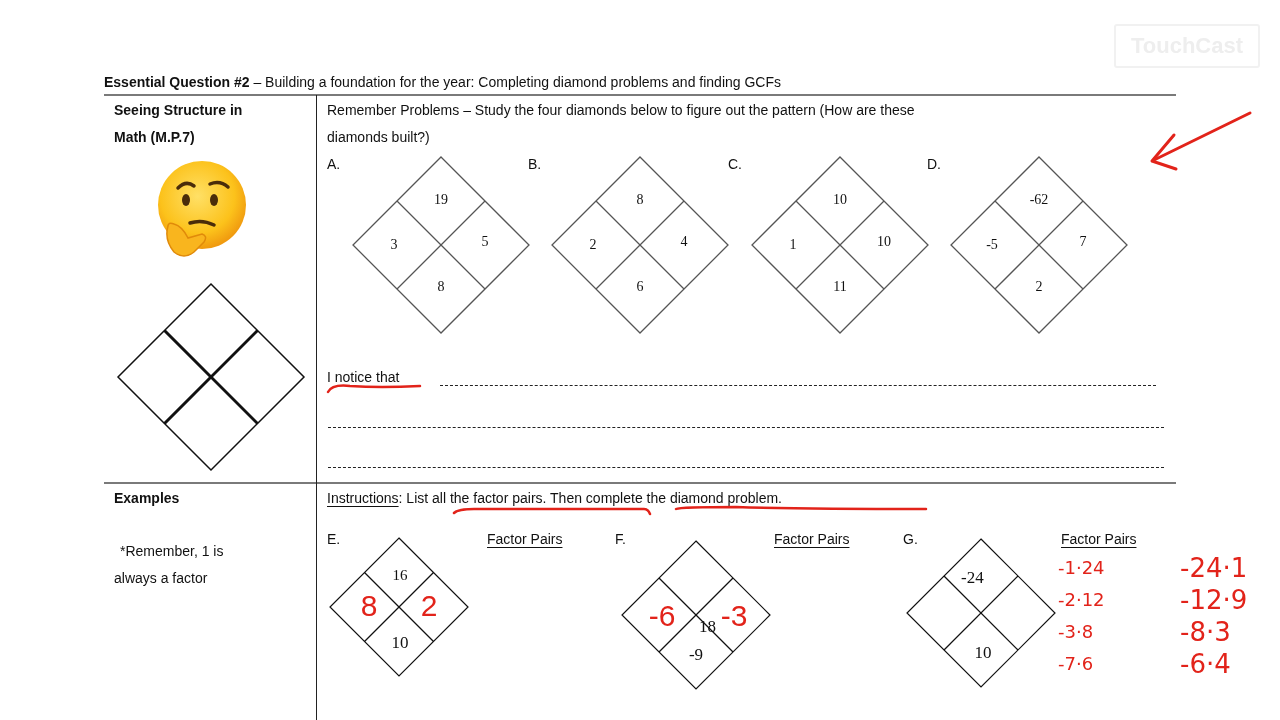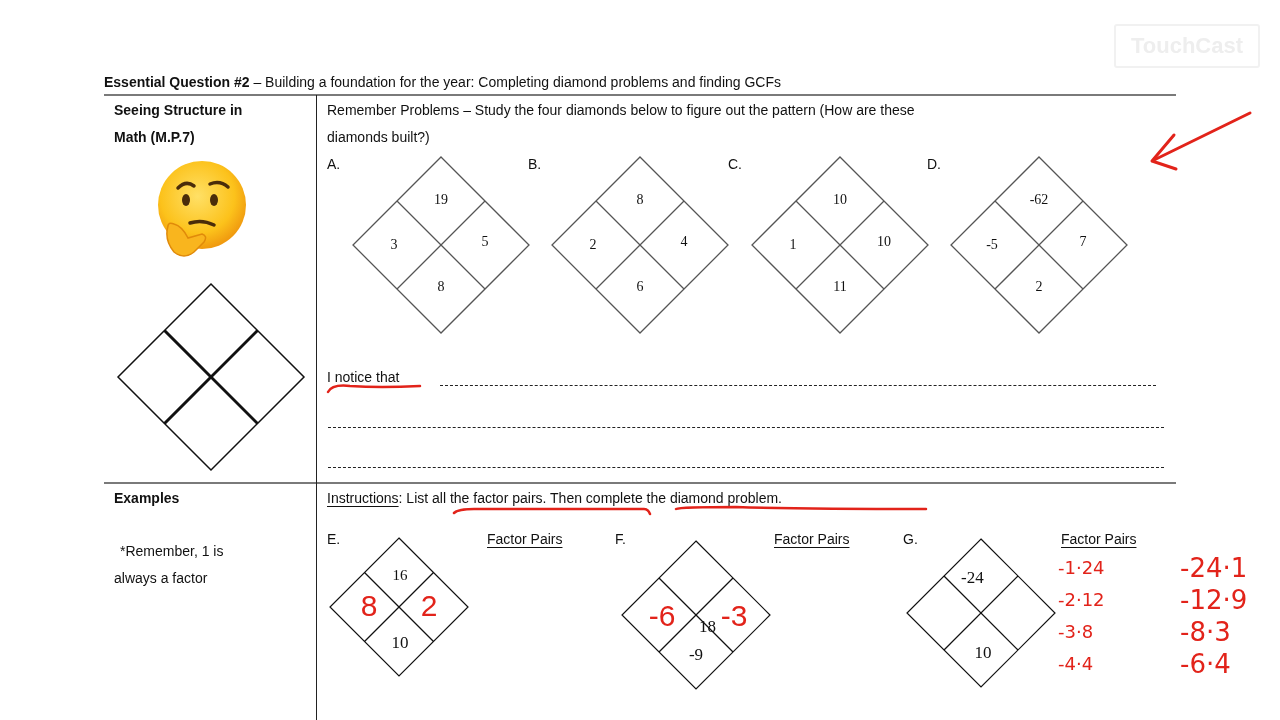--- a/index.html
+++ b/index.html
@@ -168,20 +168,20 @@
 
 <div class="abs txt serif" style="left:961px; top:565px; width:44px; font-size:17px;">-24</div>
 <div class="abs txt serif" style="left:961px; top:640px; width:44px; text-align:center; font-size:17px;">10</div>
 <div class="abs" style="left:932px; top:596px; width:30px; height:24px;"></div>
 <div class="abs" style="left:1004px; top:596px; width:30px; height:24px;"></div>
 
 <div class="abs red" style="left:1058px; top:552px; font-size:18px; line-height:32px; font-family:'DejaVu Sans', sans-serif;">
   <div>-1·24</div>
   <div>-2·12</div>
   <div>-3·8</div>
-  <div>-4·4</div>
+  <div>-7·6</div>
 </div>
 <div class="abs red" style="left:1180px; top:552px; font-size:26px; line-height:32px; font-family:'DejaVu Sans', sans-serif;">
   <div>-24·1</div>
   <div>-12·9</div>
   <div>-8·3</div>
   <div>-6·4</div>
 </div>
 
 </body></html>

